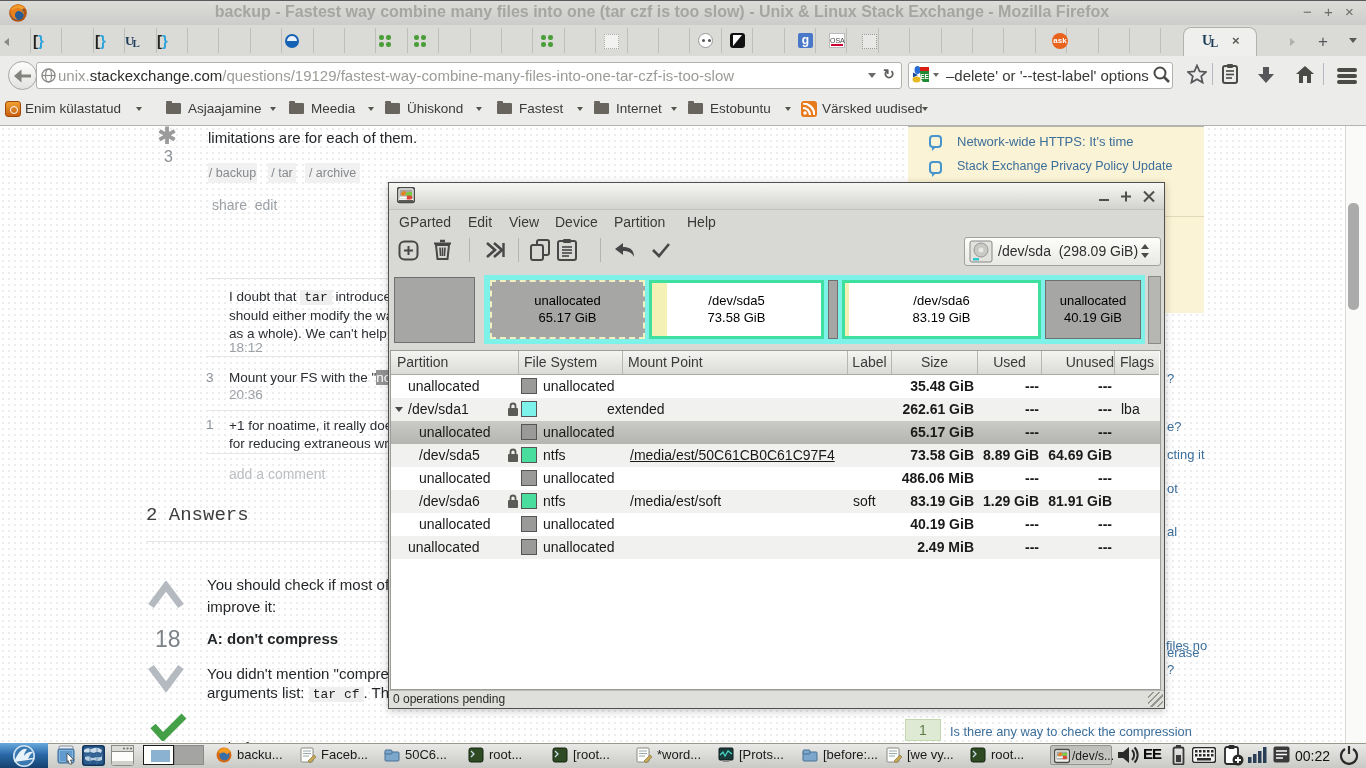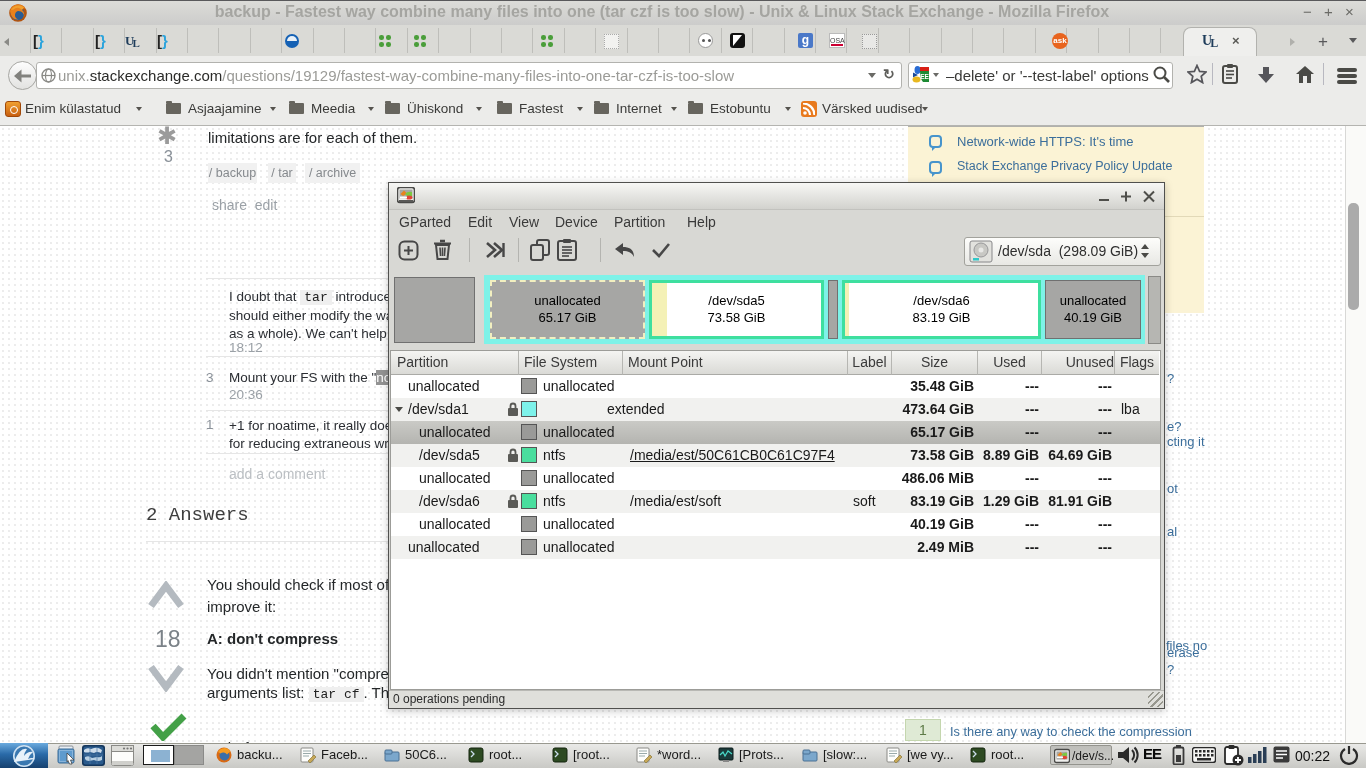--- a/index.html
+++ b/index.html
@@ -214,21 +214,21 @@
     </svg>
 <div class="ab selink" style="left:957px;top:8px;font-size:13px;">Network-wide HTTPS: It's time</div>
 <svg class="ab" style="left:929px;top:35px;" width="14" height="18">
       <rect x="1" y="1" width="11" height="11" rx="3" fill="none" stroke="#4794cc" stroke-width="2"></rect>
       <path d="M3 12 L3 16 L7 12 Z" fill="#4794cc"></path>
     </svg>
 <div class="ab selink" style="left:957px;top:33px;font-size:12.5px;">Stack Exchange Privacy Policy Update</div>
 <div class="ab" style="left:908px;top:90px;width:296px;height:1px;background:#e2d9b8;"></div>
 <div class="ab selink" style="left:1167px;top:245px;">?</div>
 <div class="ab selink" style="left:1167px;top:293px;">e?</div>
-<div class="ab selink" style="left:1167px;top:308px;">cting it</div>
+<div class="ab selink" style="left:1167px;top:321px;">cting it</div>
 <div class="ab selink" style="left:1167px;top:355px;">ot</div>
 <div class="ab selink" style="left:1167px;top:398px;">al</div>
 <div class="ab selink" style="left:1166px;top:476px;margin-top:36px;">files no</div>
 <div class="ab selink" style="left:1167px;top:519px;">erase</div>
 <div class="ab selink" style="left:1167px;top:536px;">?</div>
 <div class="ab" style="left:905px;top:593px;width:36px;height:22px;background:#dfead5;border:1px solid #c4d6ae;box-sizing:border-box;color:#5d7a46;font-size:14px;text-align:center;line-height:20px;">1</div>
 <div class="ab selink" style="left:950px;top:598px;font-size:12.8px;">Is there any way to check the compression</div>
 <div class="ab" style="left:1345px;top:0px;width:21px;height:617px;background:#fafaf8;border-left:1px solid #d8d8d6;box-sizing:border-box;"></div>
 <div class="ab" style="left:1348px;top:77px;width:11px;height:107px;background:#ababab;border-radius:5px;"></div>
 </div>
@@ -343,21 +343,21 @@
       </div>
 <div class="ab row" style="top:47px;background:#f1f1ef;">
         <div class="ab" style="left:4px;top:9px;width:0;height:0;border-left:4px solid transparent;border-right:4px solid transparent;border-top:5px solid #4a4a46;"></div>
         <div class="ab cell" style="left:17px;">/dev/sda1</div>
         <svg class="ab" style="left:116px;top:4px;" width="12" height="15">
           <rect x="1" y="6" width="10" height="8" rx="1" fill="#5a5a56"></rect>
           <path d="M3.5 6 L3.5 4 A2.5 2.5 0 0 1 8.5 4 L8.5 6" fill="none" stroke="#5a5a56" stroke-width="1.8"></path>
         </svg>
         <div class="ab swatch" style="left:130px;background:#7df2ea;"></div>
         <div class="ab cell" style="left:168px;margin-left:48px;">extended</div>
-        <div class="ab cell num" style="left:501px;width:82px;">473.64 GiB</div>
+        <div class="ab cell num" style="left:501px;width:82px;">262.61 GiB</div>
         <div class="ab cell num" style="left:587px;width:61px;">---</div>
         <div class="ab cell num" style="left:651px;width:70px;">---</div>
         <div class="ab cell" style="left:730px;">lba</div>
       </div>
 <div class="ab row" style="top:70px;background:linear-gradient(#cacac6,#b4b4b0);">
         <div class="ab cell" style="left:28px;">unallocated</div>
         <div class="ab swatch" style="left:130px;background:#9a9a98;"></div>
         <div class="ab cell" style="left:152px;">unallocated</div>
         <div class="ab cell num" style="left:501px;width:82px;">65.17 GiB</div>
         <div class="ab cell num" style="left:587px;width:61px;">---</div>
@@ -508,21 +508,21 @@
         <path d="M2 8 L5 5 L7 9 L10 4 L14 7" stroke="#4ad8c8" stroke-width="1.2" fill="none"></path>
         <rect x="5" y="13" width="6" height="2" fill="#888"></rect>
       </svg>
       <span class="ab" style="left:21px;top:2px;">[Prots...</span>
     </div>
 <div class="ab tbtn" style="left:802px;">
       <svg class="ab tbico" width="16" height="16">
         <rect x="1" y="5" width="14" height="9" rx="1" fill="#7ba7cc" stroke="#4a7094"></rect>
         <rect x="1" y="3" width="7" height="4" rx="1" fill="#7ba7cc" stroke="#4a7094"></rect>
       </svg>
-      <span class="ab" style="left:21px;top:2px;">[slow:...</span>
+      <span class="ab" style="left:21px;top:2px;">[before:...</span>
     </div>
 <div class="ab tbtn" style="left:886px;">
       <svg class="ab tbico" width="16" height="16">
         <rect x="1" y="1" width="12" height="14" rx="1" fill="#fdfdfb" stroke="#8a8a86"></rect>
         <line x1="3" y1="4" x2="11" y2="4" stroke="#9aa" stroke-width="1"></line>
         <line x1="3" y1="6.5" x2="11" y2="6.5" stroke="#9aa" stroke-width="1"></line>
         <line x1="3" y1="9" x2="9" y2="9" stroke="#9aa" stroke-width="1"></line>
         <path d="M8 14 L14 8 L16 10 L10 16 Z" fill="#c8a858" stroke="#8a7838" stroke-width="0.7"></path>
       </svg>
       <span class="ab" style="left:21px;top:2px;">[we vy...</span>

